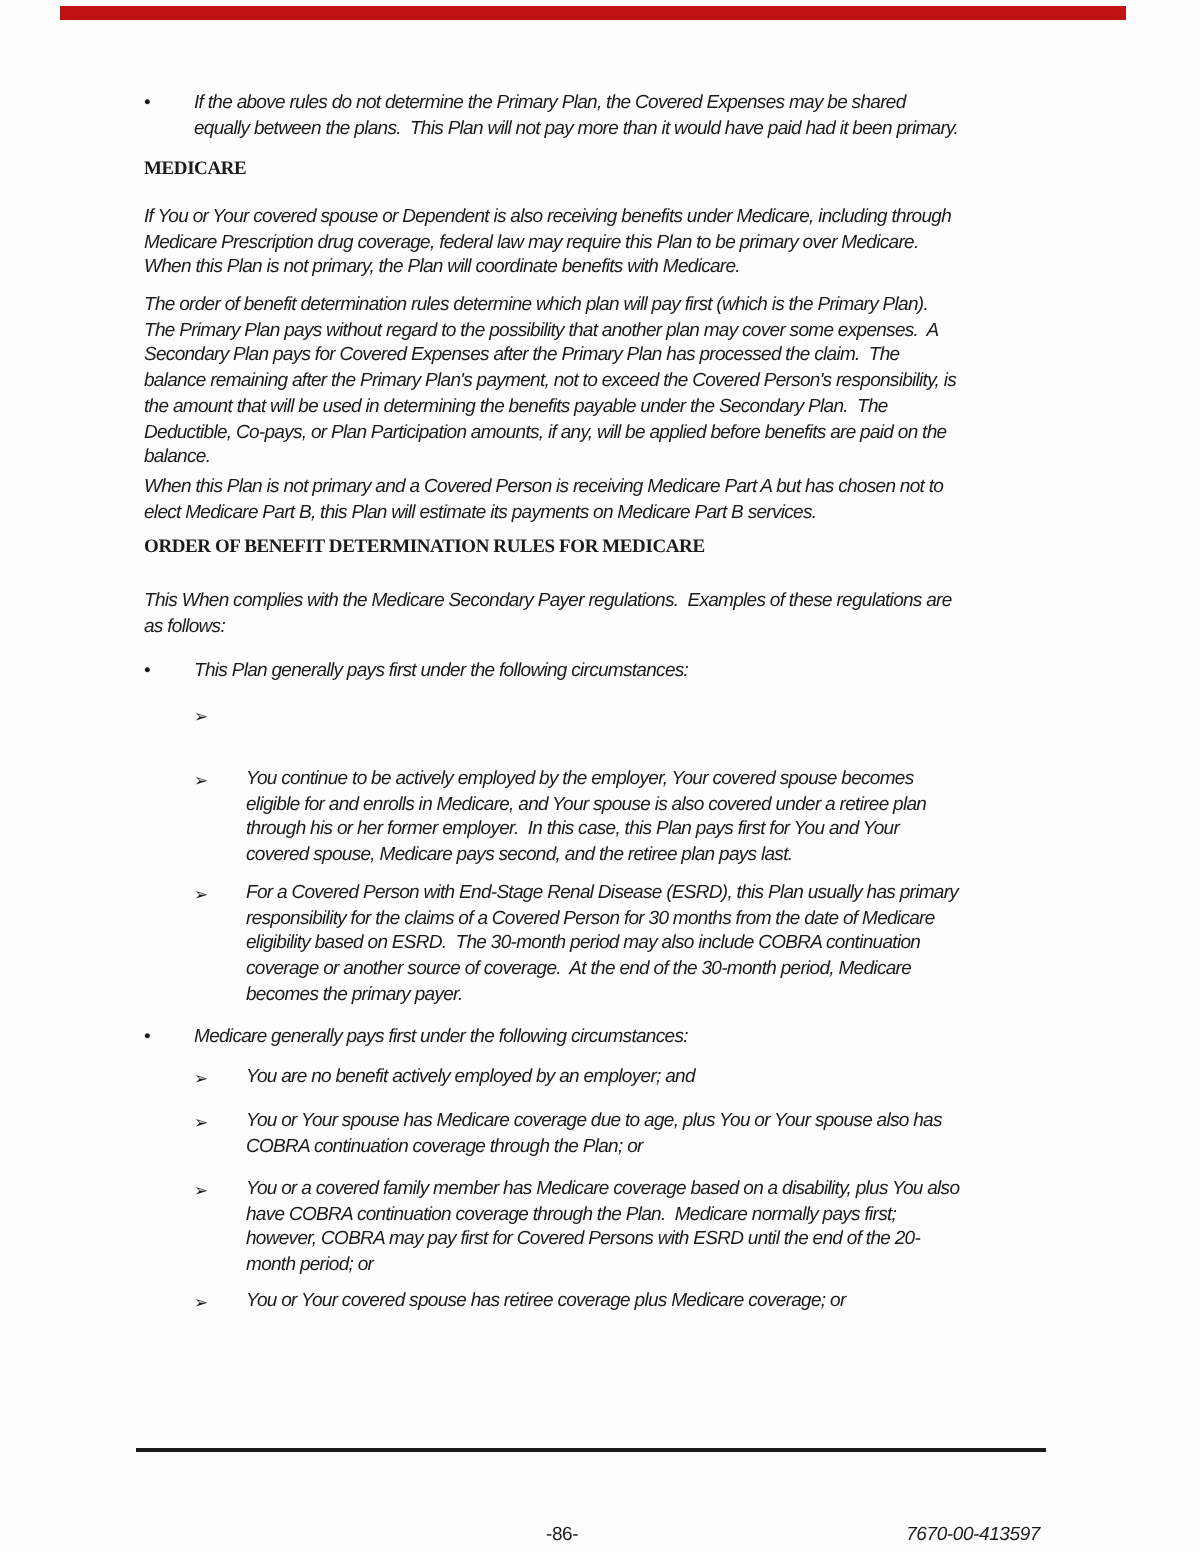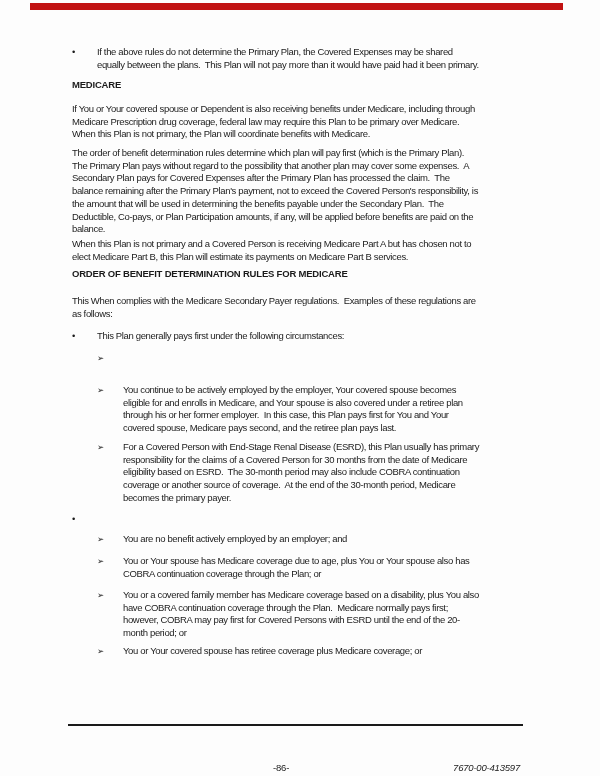--- a/index.html
+++ b/index.html
@@ -18,25 +18,26 @@
   .redbar {
     position: absolute;
     top: 3px; left: 30px;
     width: 533px; height: 7px;
   }
   .block {
     position: absolute;
     left: 72px;
     width: 456px;
   }
-  .pre { white-space: pre; }
+  .pre { white-space: pre; font-style: italic; }
   .hd {
     font-weight: bold;
     letter-spacing: -0.2px;
     white-space: pre;
+    font-family: Liberation Serif, serif;
   }
   .li { display: flex; }
   .li .m1 { flex: 0 0 25px; }
   .sub { left: 97px; width: 431px; }
   .sub .m2 { flex: 0 0 26px; font-size: 8.5px; }
   .rule {
     position: absolute;
     top: 724px; left: 68px;
     width: 455px; height: 1.5px;
   }
@@ -106,20 +107,21 @@
     <span class="m2">➢</span>
     <div class="pre">For a Covered Person with End-Stage Renal Disease (ESRD), this Plan usually has primary
 responsibility for the claims of a Covered Person for 30 months from the date of Medicare
 eligibility based on ESRD.  The 30-month period may also include COBRA continuation
 coverage or another source of coverage.  At the end of the 30-month period, Medicare
 becomes the primary payer.</div>
   </div>
 
   <div class="block li" style="top:513px">
     <span class="m1">•</span>
+    <div class="pre">Medicare generally pays first under the following circumstances:</div>
   </div>
 
   <div class="block li sub" style="top:533px">
     <span class="m2">➢</span>
     <div class="pre">You are no benefit actively employed by an employer; and</div>
   </div>
 
   <div class="block li sub" style="top:555px">
     <span class="m2">➢</span>
     <div class="pre">You or Your spouse has Medicare coverage due to age, plus You or Your spouse also has

